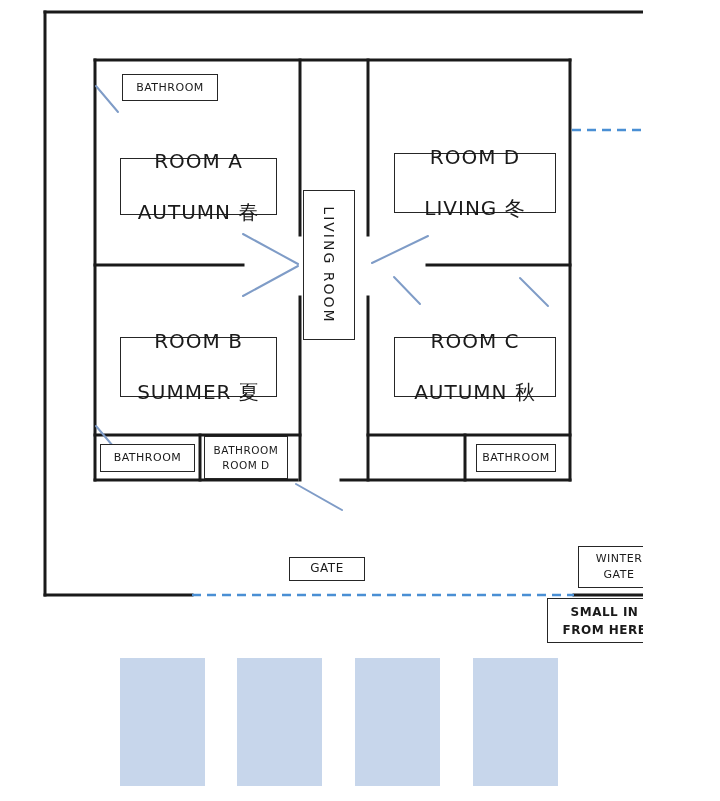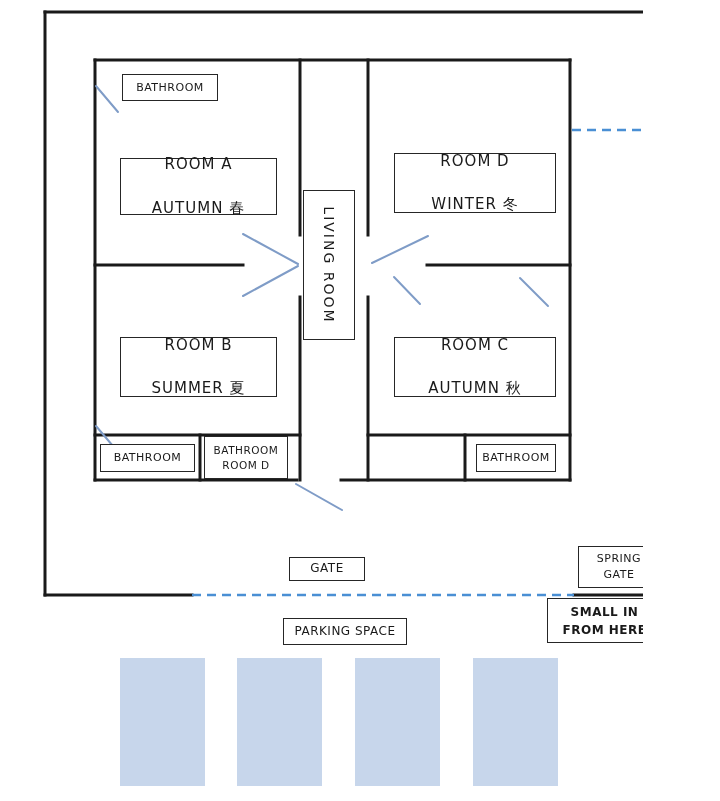--- a/index.html
+++ b/index.html
@@ -20,21 +20,21 @@
     background:#ffffff;
     border:1.5px solid var(--box-border,#262626);
     display:flex;flex-direction:column;align-items:center;justify-content:center;
     text-align:center;
     letter-spacing:0.5px;
     box-sizing:border-box;
     line-height:1.45;
   }
   .f-small{font-size:11px;}
   .f-tiny{font-size:10.5px;line-height:1.35;}
-  .f-room{font-size:15px;letter-spacing:1px;line-height:1.55;gap:20px;}
+  .f-room{font-size:20px;letter-spacing:1px;line-height:1.55;gap:20px;}
   .f-gate{font-size:12px;}
   .f-bold{font-weight:700;font-size:12px;line-height:1.5;}
   .living-box{overflow:visible;}
   .vtext{
     position:absolute;left:50%;top:50%;
     transform:translate(-50%,-50%) rotate(90deg);
     white-space:nowrap;
     font-size:14px;letter-spacing:2px;
   }
   .spot{
@@ -100,21 +100,21 @@
     <span>BATHROOM</span>
   </div>
 
   <div class="pbox f-room" style="left:120px;top:158px;width:157px;height:57px">
     <span>ROOM A</span>
     <span>AUTUMN 春</span>
   </div>
 
   <div class="pbox f-room" style="left:394px;top:153px;width:162px;height:60px">
     <span>ROOM D</span>
-    <span>WINTER 冬</span>
+    <span>LIVING 冬</span>
   </div>
 
   <div class="pbox living-box" style="left:303px;top:190px;width:52px;height:150px">
     <span class="vtext">LIVING ROOM</span>
   </div>
 
   <div class="pbox f-room" style="left:394px;top:337px;width:162px;height:60px">
     <span>ROOM C</span>
     <span>AUTUMN 秋</span>
   </div>
@@ -136,31 +136,28 @@
 
   <div class="pbox f-small" style="left:476px;top:444px;width:80px;height:28px">
     <span>BATHROOM</span>
   </div>
 
   <div class="pbox f-gate" style="left:289px;top:557px;width:76px;height:24px">
     <span>GATE</span>
   </div>
 
   <div class="pbox f-small" style="left:578px;top:546px;width:82px;height:42px">
-    <span>SPRING</span>
+    <span>WINTER</span>
     <span>GATE</span>
   </div>
 
   <div class="pbox f-bold" style="left:547px;top:598px;width:115px;height:45px">
     <span>SMALL IN</span>
     <span>FROM HERE</span>
   </div>
 
-  <div class="pbox f-gate" style="left:283px;top:618px;width:124px;height:27px">
-    <span>PARKING SPACE</span>
-  </div>
 
   <div class="spot" style="left:120px"></div>
   <div class="spot" style="left:237px"></div>
   <div class="spot" style="left:355px"></div>
   <div class="spot" style="left:473px"></div>
 
 </div>
 
 </body></html>

